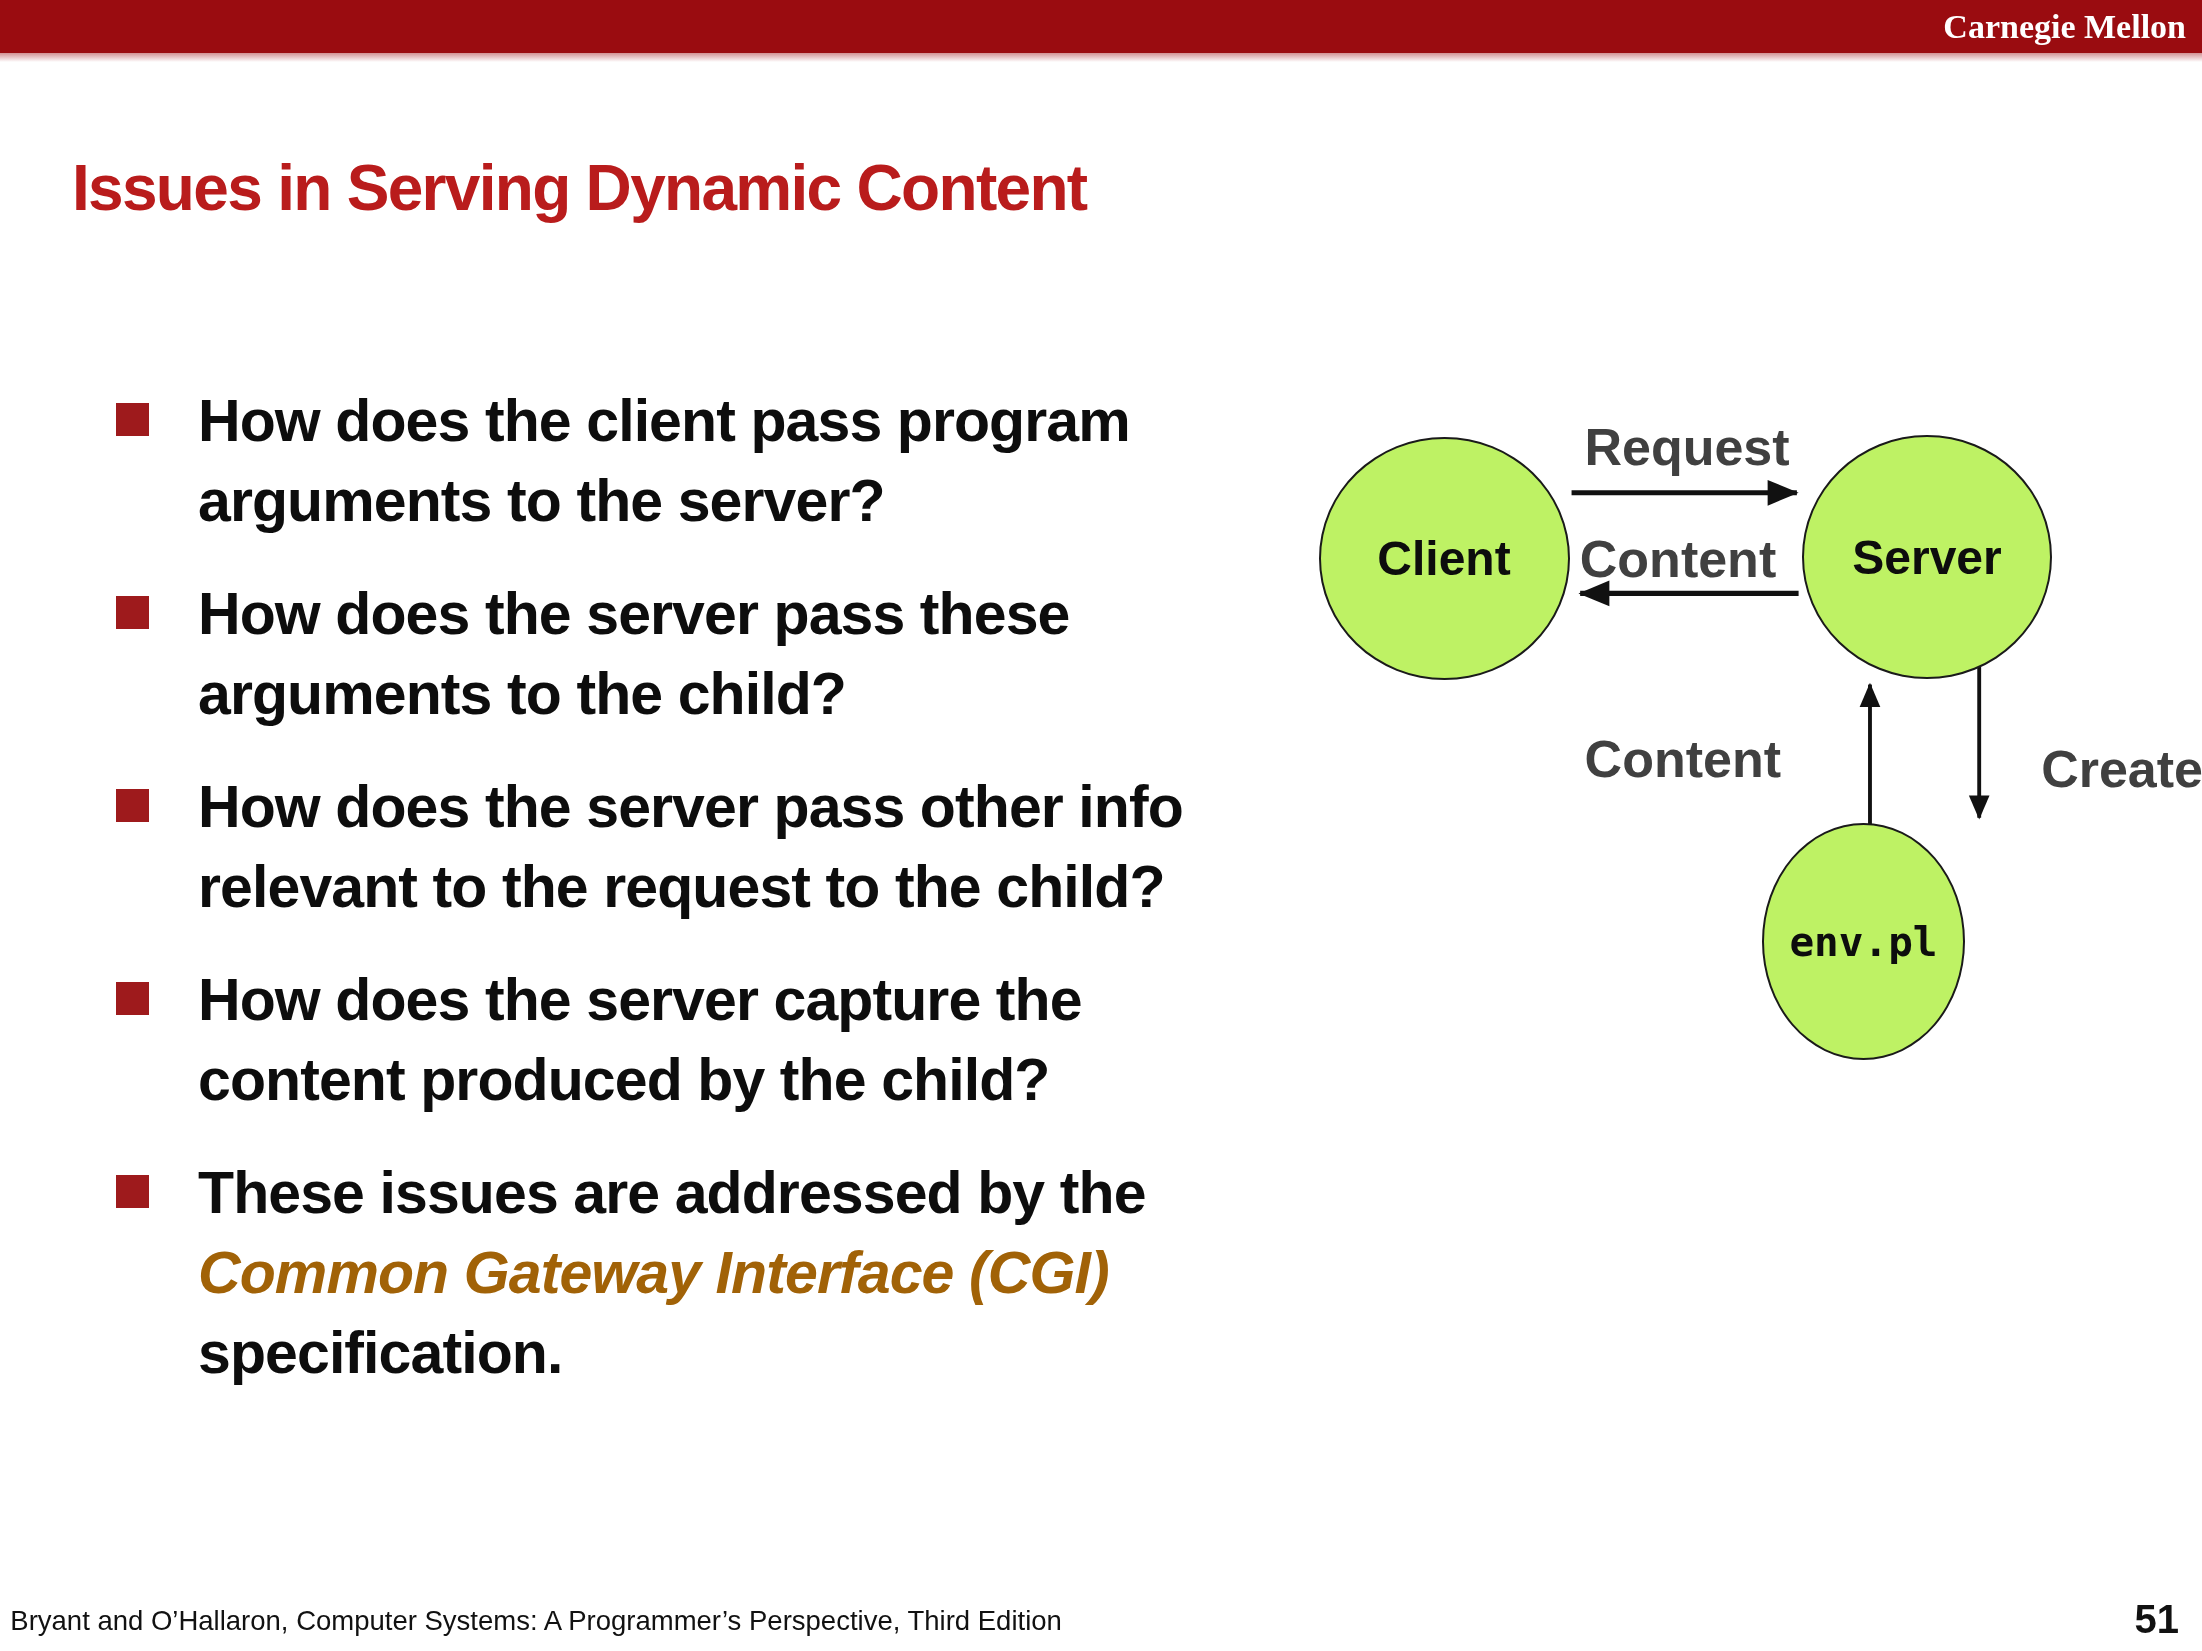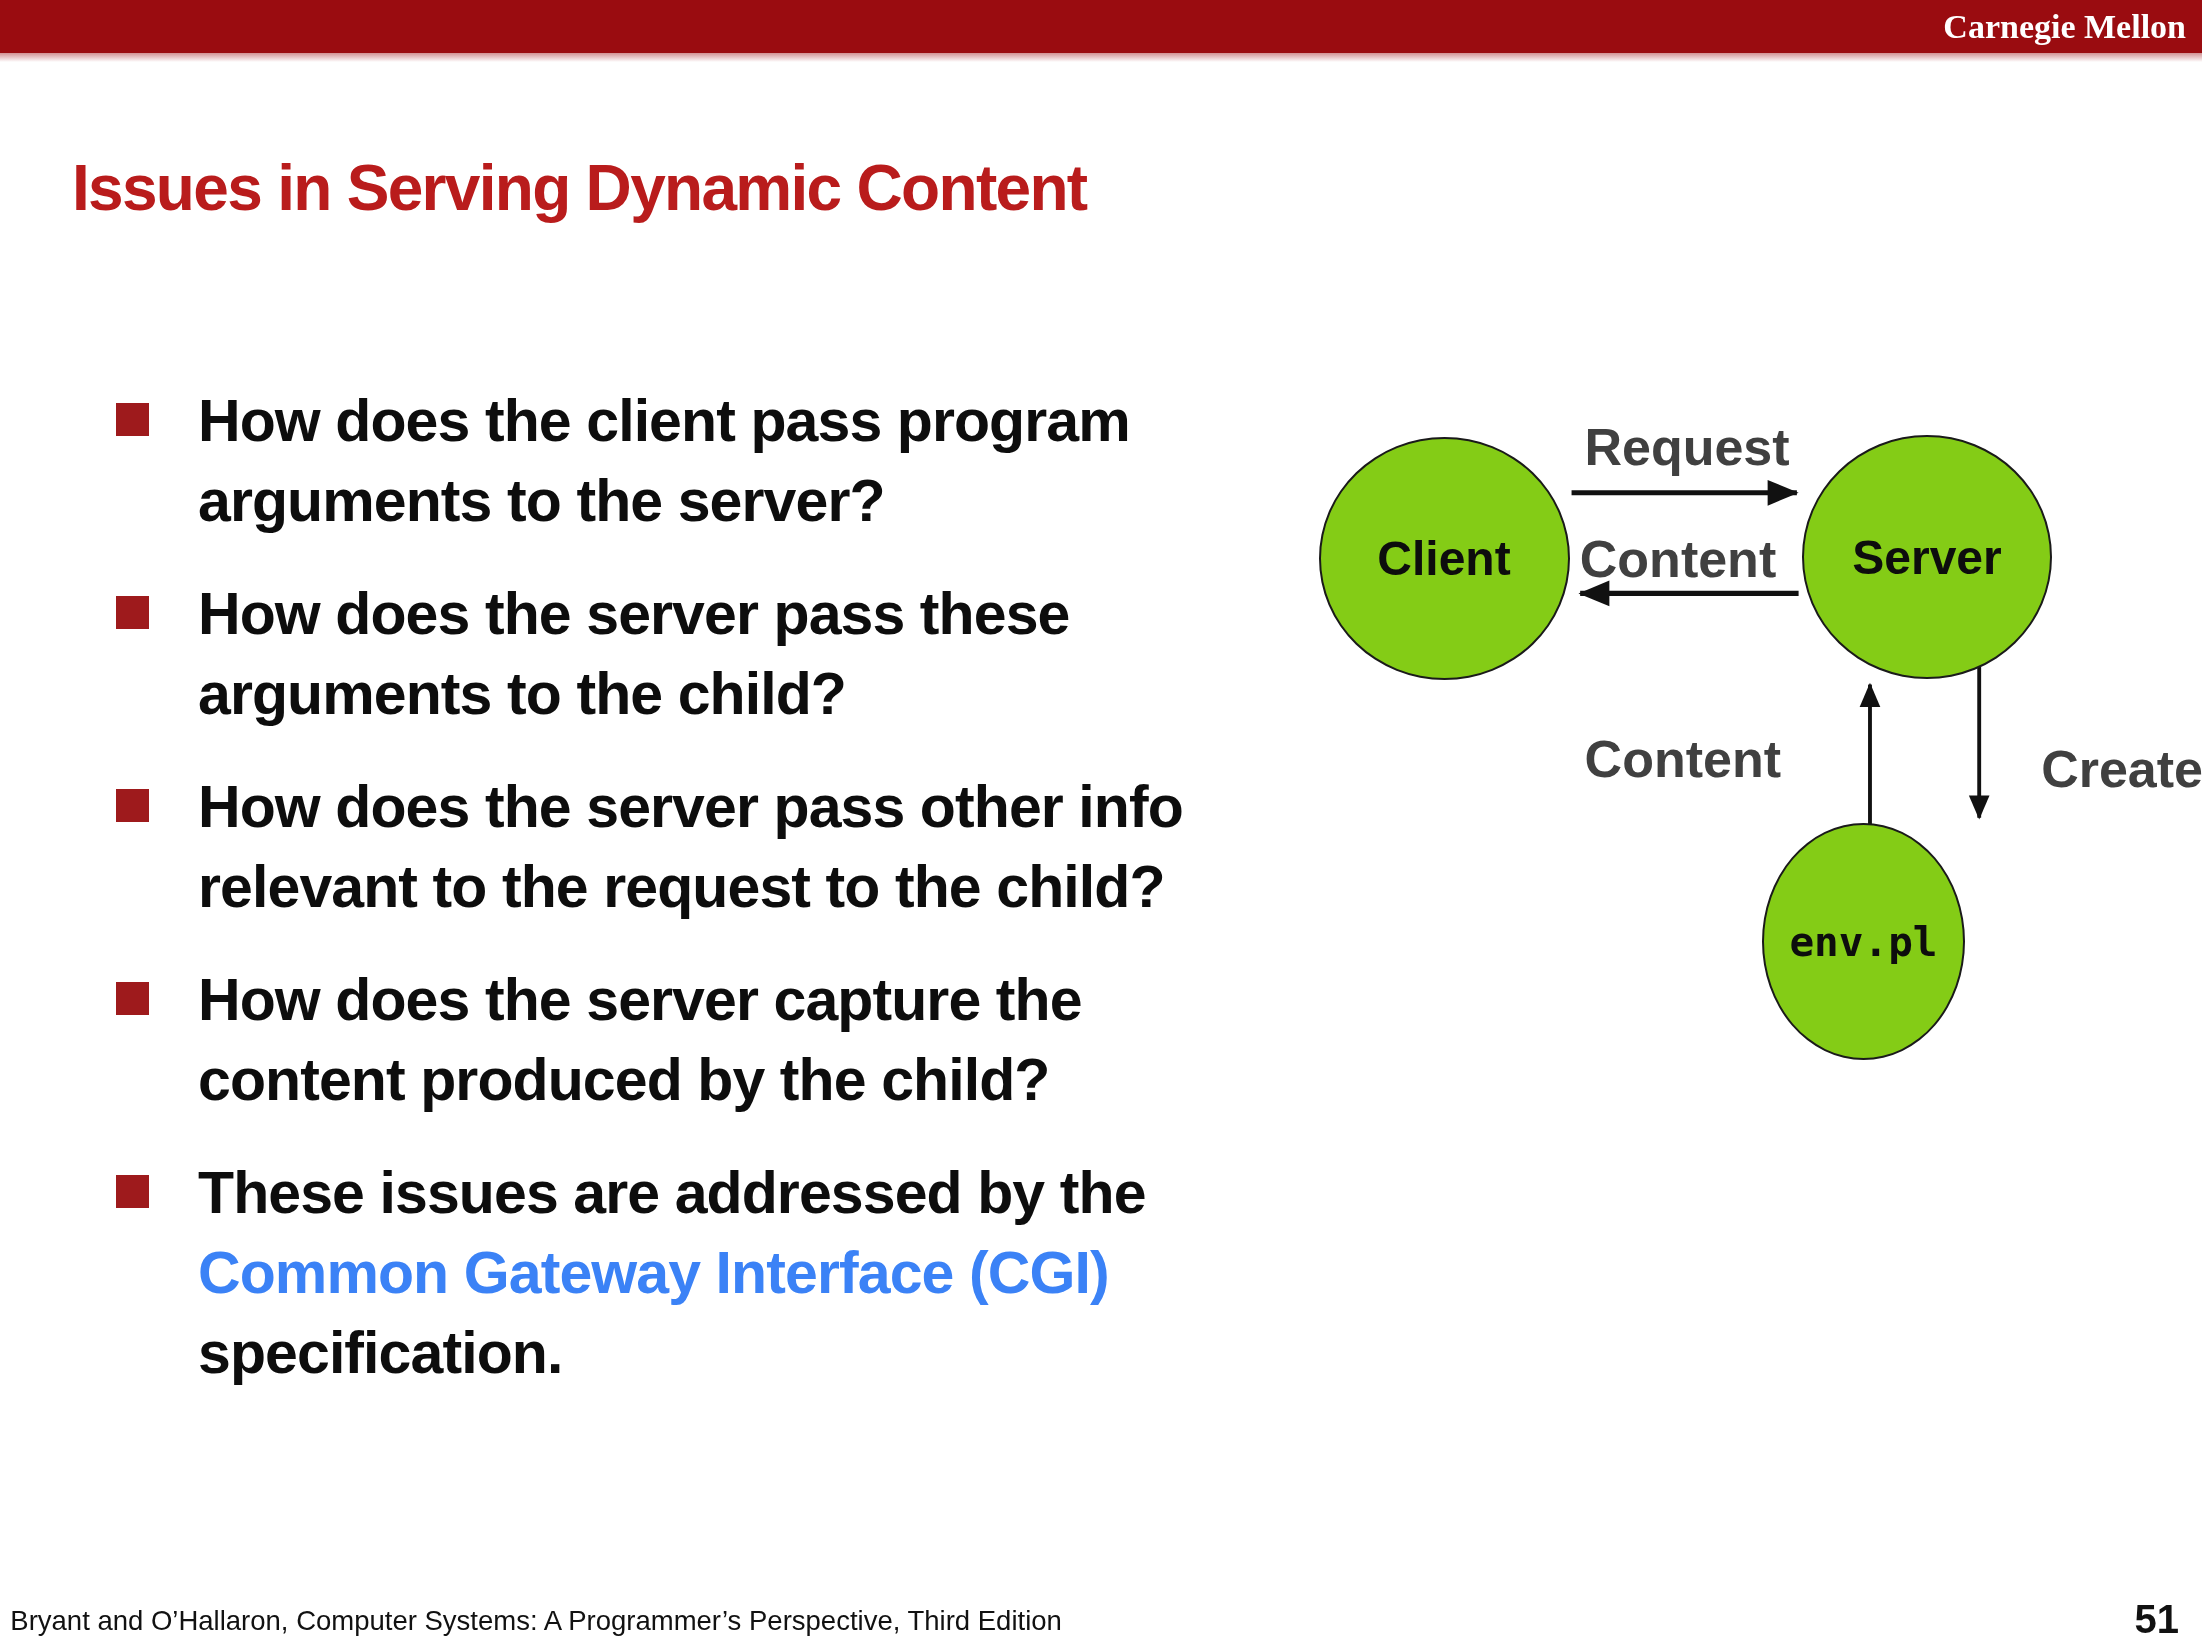--- a/index.html
+++ b/index.html
@@ -42,28 +42,28 @@
   }
   .bullet-marker{
     flex:0 0 auto;width:33px;height:33px;margin:21.5px 49px 0 0;
     background:#9e1a1c;
   }
   .bullet-text{
     white-space:pre-line;
     font-size:59px;font-weight:bold;line-height:80px;letter-spacing:-0.9px;
     color:#0d0d0d;width:1170px;
   }
-  .cgi{color:#3b82f6;}
+  .cgi{color:#a16207;font-style:italic;}
   
   .diagram{
     position:absolute;left:1291px;top:387px;width:912px;height:731px;
   }
   .node{
     position:absolute;border:2.6px solid #1a1a1a;border-radius:50%;
-    background:#84cc16;
+    background:#bef264;
     display:flex;align-items:center;justify-content:center;
     font-size:48px;font-weight:bold;color:#0d0d0d;
     box-sizing:border-box;
   }
   .node-client{left:27.5px;top:50px;width:251px;height:243px;}
   .node-server{left:511px;top:48px;width:250px;height:244px;text-align:right;}
   .node-script{left:471px;top:436px;width:203px;height:237px;
     font-family:"DejaVu Sans Mono","Liberation Mono",monospace;font-size:41px;}
   .arrows{position:absolute;left:0;top:0;width:912px;height:731px;}
   .dlabel{

